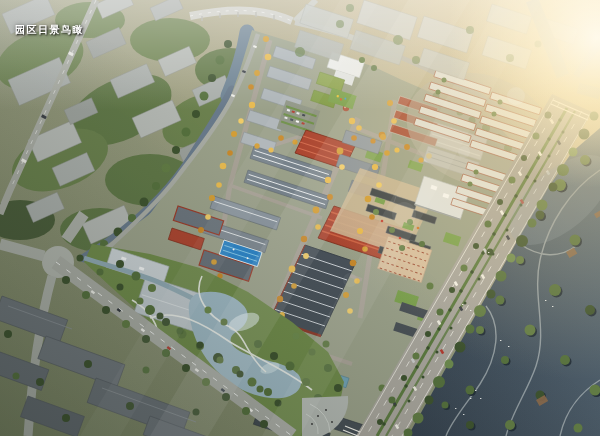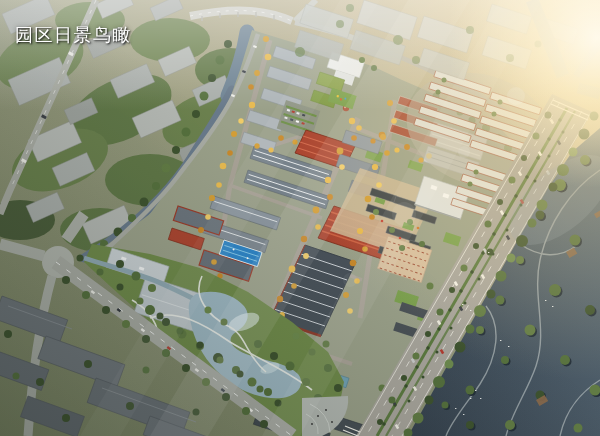--- a/index.html
+++ b/index.html
@@ -1,20 +1,20 @@
 <!DOCTYPE html>
 <html style="--ground: #9aa089; --lawn: #7aa04e; --tree-green: #55703d; --tree-gold: #d39e36; --river: #68798a; --pond: #9db7c2; --wetland: #44545f; --road: #a8aba3; --highway: #a8a59c; --roof-red: #ab4530; --roof-dark: #49525a; --roof-gray: #8d97a0; --building-light: #dde0de; --plaza: #d7bf9f; --pool-blue: #2f86c8; --sun-glow: #fff3d2; --caption-text: #ffffff;"><head>
 <meta charset="utf-8">
 <style>
   html,body{margin:0;padding:0;background:#222;}
   .stage{position:relative;width:600px;height:436px;overflow:hidden;
          font-family:"DejaVu Sans","Liberation Sans",sans-serif;background:#8f9478;}
   .stage svg{position:absolute;inset:0;display:block;}
   .caption{position:absolute;left:15px;top:23px;z-index:10;
-           font-size:18px;font-weight:normal;letter-spacing:1.5px;
+           font-size:10px;font-weight:bold;letter-spacing:1.5px;
            color:var(--caption-text,#ffffff);
            text-shadow:1px 1px 2px rgba(0,0,0,.85),0 0 5px rgba(0,0,0,.45);}
   
   .campus{fill:var(--ground,#9aa089);}
   .lawn{fill:var(--lawn,#7aa04e);}
   .pond{fill:var(--pond,#9db7c2);}
   .pool{fill:var(--pool-blue,#2f86c8);}
   .rred{fill:var(--roof-red,#ab4530);}
   .rdark{fill:var(--roof-dark,#49525a);}
   .blight{fill:var(--building-light,#dde0de);}

